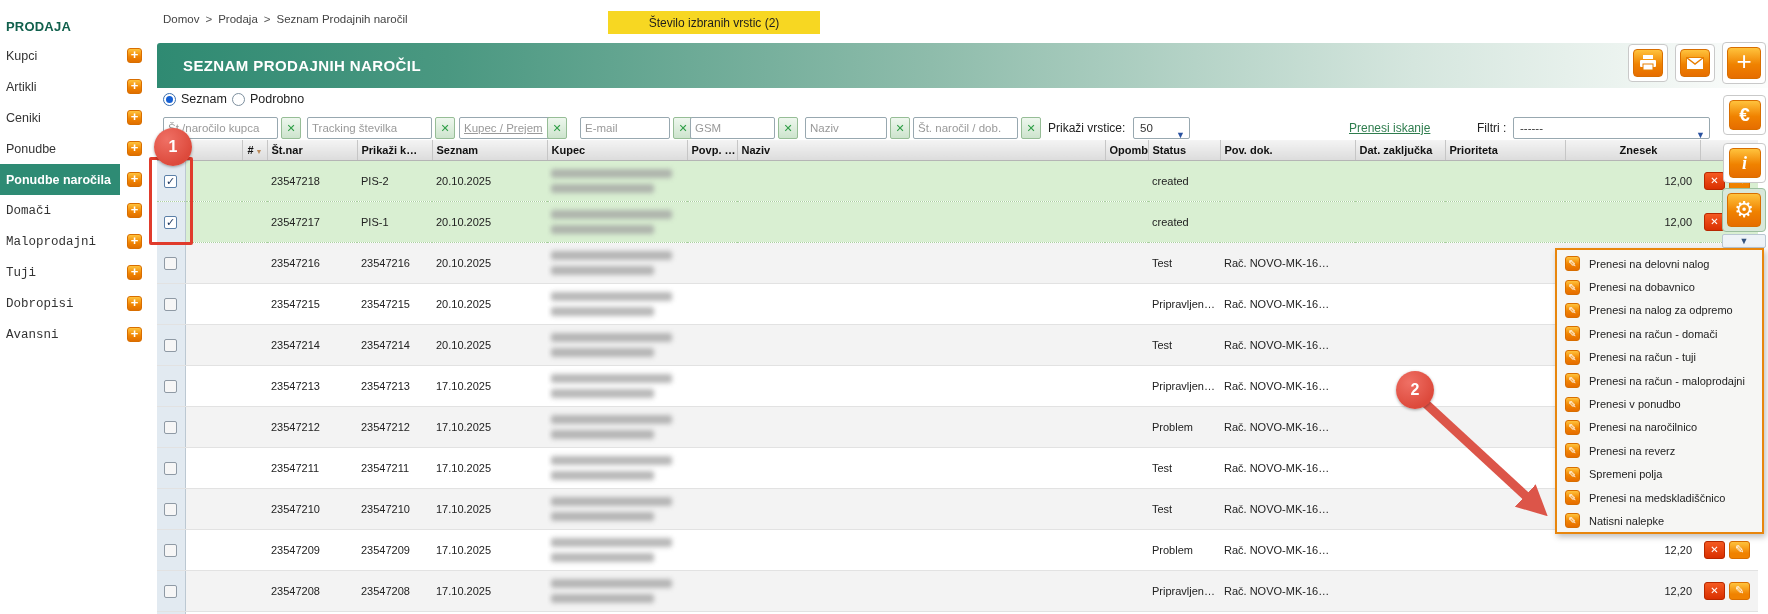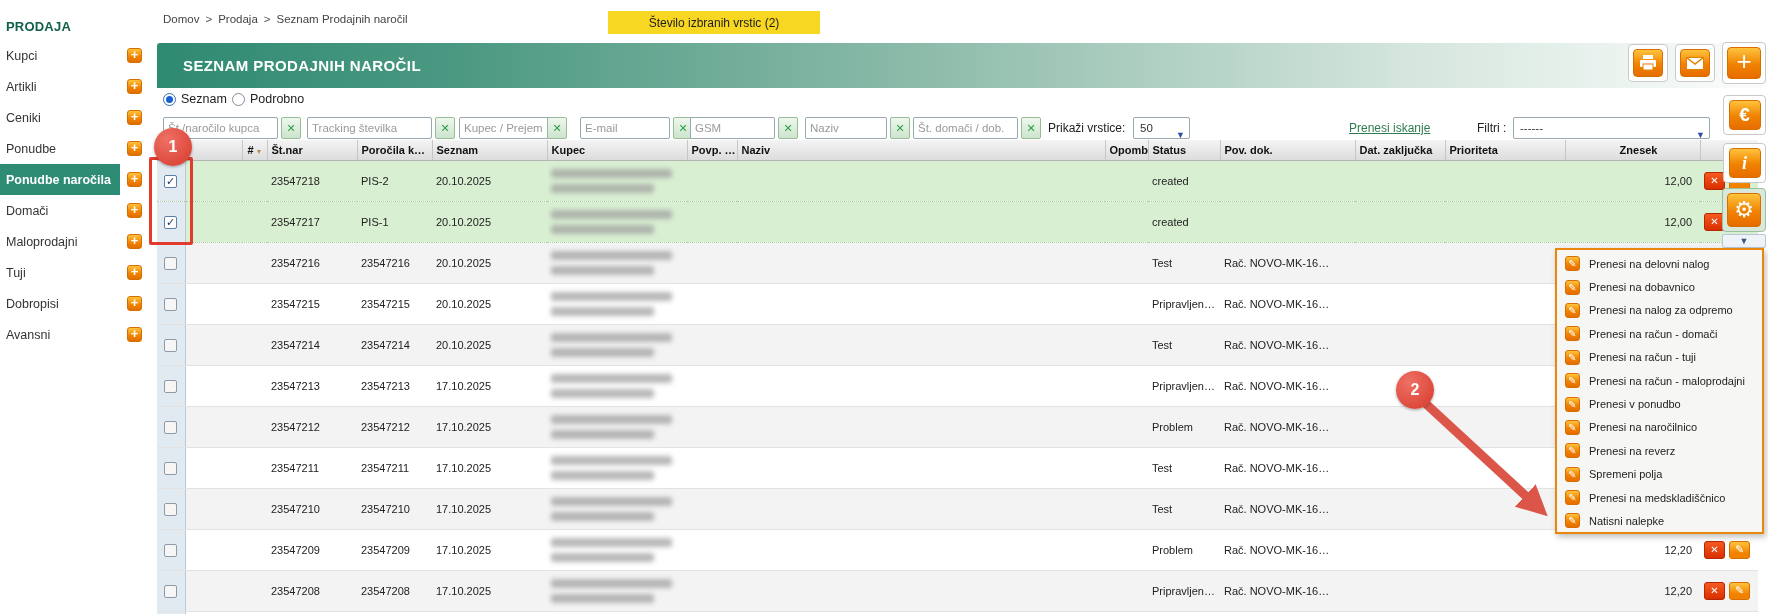--- a/index.html
+++ b/index.html
@@ -3,21 +3,21 @@
 <meta charset="utf-8">
 <style>
   html,body{margin:0;padding:0;}
   body{width:1768px;height:614px;overflow:hidden;background:#fff;
        font-family:"Liberation Sans","DejaVu Sans",sans-serif;color:#222;position:relative;font-size:12px;}
   
   #sidebar{position:absolute;left:0;top:0;width:157px;height:614px;background:#fff;padding-top:12px;box-sizing:border-box;}
   .side-heading{height:28px;display:flex;align-items:center;padding-left:6px;font-weight:bold;font-size:13px;color:#11604c;letter-spacing:.2px;}
   .side-item{position:relative;height:31px;}
   .side-band{width:120px;height:31px;display:flex;align-items:center;padding-left:6px;box-sizing:border-box;font-size:12.5px;color:#333;}
-  .side-item.indent .side-band{}
+  .side-item.indent .side-band{font-family:Liberation Mono, monospace;}
   .side-item.active .side-band{background:#2e8b74;color:#fff;font-weight:bold;}
   .plus-ico{position:absolute;left:127px;top:8px;width:15px;height:15px;border-radius:3px;
     background:linear-gradient(#ffc33d,#f08200 60%,#e06f00);border:1px solid #d86e00;box-sizing:border-box;
     color:#fff;font-weight:bold;font-size:13px;line-height:12px;text-align:center;}
   
   #breadcrumb{position:absolute;left:163px;top:13px;font-size:11.5px;color:#444;text-align:right;}
   #breadcrumb .sep{margin:0 6px;color:#555;}
   #selbadge{position:absolute;left:608px;top:11px;width:212px;height:23px;background:#f7d722;
     display:flex;align-items:center;justify-content:center;font-size:12px;color:#1d1d1d;}
   #banner{position:absolute;left:157px;top:43px;width:1611px;height:45px;
@@ -145,29 +145,29 @@
       <span class="rdot"></span>
       <span>Podrobno</span>
     </div>
   </div>
 
 <div id="filterrow">
     <div class="flt" style="left: 163px; width: 115px;">Št./naročilo kupca</div>
     <div class="xbtn" style="left: 281px;">✕</div>
     <div class="flt" style="left: 307px; width: 125px;">Tracking številka</div>
     <div class="xbtn" style="left: 435px;">✕</div>
-    <div class="flt" style="left: 459px; width: 100px;">Kupec / Prejem</div>
+    <div class="flt" style="left: 459px; width: 100px; text-decoration: underline;">Kupec / Prejem</div>
     <div class="xbtn" style="left: 547px;">✕</div>
     <div class="flt" style="left: 580px; width: 90px;">E-mail</div>
     <div class="xbtn" style="left: 673px;">✕</div>
     <div class="flt" style="left: 690px; width: 85px;">GSM</div>
     <div class="xbtn" style="left: 778px;">✕</div>
     <div class="flt" style="left: 805px; width: 82px;">Naziv</div>
     <div class="xbtn" style="left: 890px;">✕</div>
-    <div class="flt" style="left: 913px; width: 105px;">Št. domači / dob.</div>
+    <div class="flt" style="left: 913px; width: 105px;">Št. naročil / dob.</div>
     <div class="xbtn" style="left: 1021px;">✕</div>
   </div>
 <span id="rowslabel">Prikaži vrstice:</span>
 <div class="fakesel" style="left:1133px;width:57px;">
   <span>50</span>
   <span class="caret">▼</span>
 </div>
 <a id="advsearch" href="#">Prenesi iskanje</a>
 <span id="filtrilabel">Filtri :</span>
 <div class="fakesel" style="left:1513px;width:197px;">
@@ -196,21 +196,21 @@
         <col style="width: 58px;">
       </colgroup>
       <thead>
         <tr>
           <th class="checkcol">
             <div class="cb"></div>
           </th>
           <th></th>
           <th class="r">#<span class="sorttri">▼</span></th>
           <th>Št.nar</th>
-          <th>Poročila k…</th>
+          <th>Prikaži k…</th>
           <th>Seznam</th>
           <th>Kupec</th>
           <th>Povp. …</th>
           <th>Naziv</th>
           <th>Opomba</th>
           <th>Status</th>
           <th>Pov. dok.</th>
           <th>Dat. zaključka</th>
           <th>Prioriteta</th>
           <th class="r" style="padding-right: 42px;">Znesek</th>

